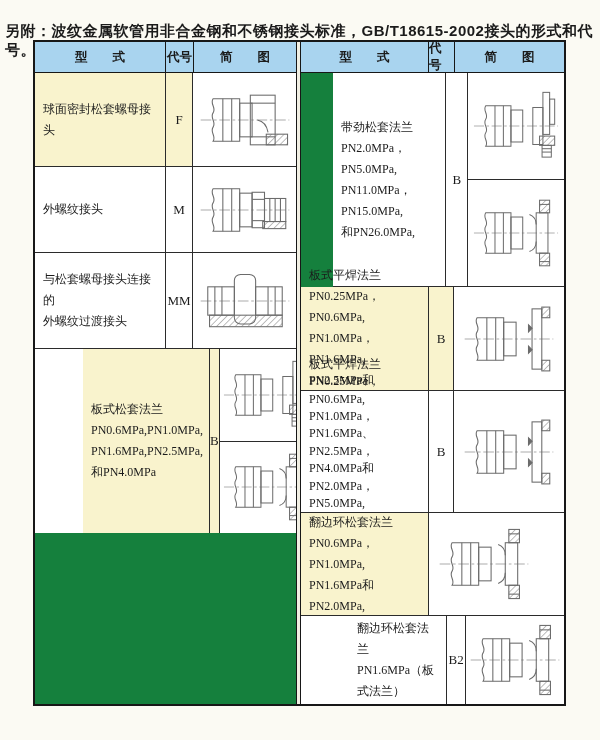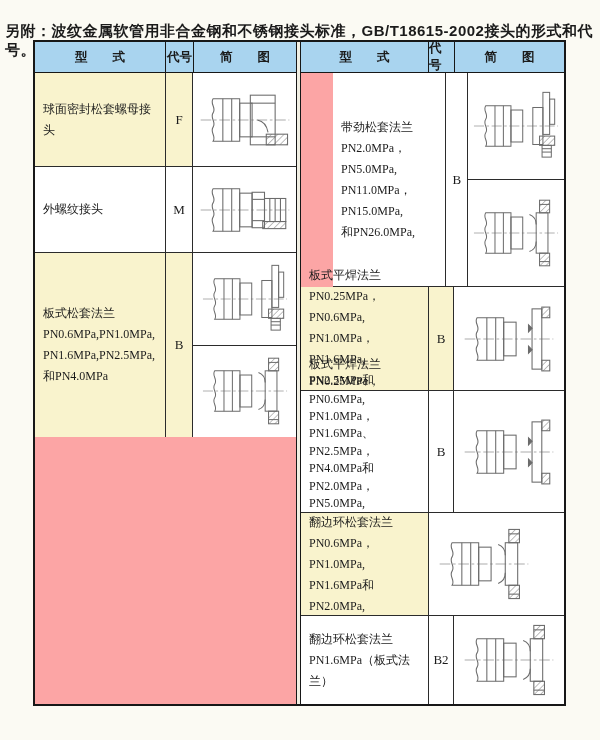--- a/index.html
+++ b/index.html
@@ -13,35 +13,35 @@
   }
   .note{
     position:absolute;left:5px;top:22px;width:590px;
     font-family:"Liberation Sans", sans-serif;
     font-weight:bold;font-size:15px;letter-spacing:0.5px;
   }
   .tbl-wrap{
     position:absolute;left:33px;top:40px;
     display:flex;
     border:2px solid #171717;
-    background:#fca5a5;
+    background:#15803d;
   }
   .subtbl{display:flex;flex-direction:column;}
   .subtbl-left{width:261px;}
   .subtbl-right{width:263px;}
   .mid-divider{width:3px;background:#f1efe3;border-left:1.5px solid #171717;border-right:1.5px solid #171717;}
   .hdr{
     display:flex;height:30px;background:#a9d4ef;
     border-bottom:1.5px solid #171717;
     font-family:"Liberation Sans", sans-serif;
     font-weight:bold;font-size:12.5px;
   }
   .hdr .hc{display:flex;align-items:center;justify-content:center;}
   .row{display:flex;border-bottom:1px solid #2b2b2b;background:#fff;}
-  .row:last-child{border-bottom:none;}
+  .row:last-child{border-bottom:none;padding-left:48px;}
   .row.yellow .c-type,.row.yellow .c-code{background:#f9f3cd;}
   .c-type{
     padding:4px 6px 4px 8px;display:flex;align-items:center;
     font-size:12px;line-height:1.75;white-space:pre-line;
     border-right:1px solid #2b2b2b;box-sizing:border-box;
   }
   .c-code{
     display:flex;align-items:center;justify-content:center;
     font-size:13px;border-right:1px solid #2b2b2b;box-sizing:border-box;
   }
@@ -178,20 +178,33 @@
         <div class="dg">
           <svg class="dg-svg" viewBox="0 0 104 88">
               <use href="#d-cl"></use>
               <use href="#d-hose"></use>
               <use href="#att-male"></use>
             </svg>
         </div>
       </div>
     </div>
 
+    <div class="row lr3">
+      <div class="c-type lw-type">与松套螺母接头连接的
+外螺纹过渡接头</div>
+      <div class="c-code lw-code">MM</div>
+      <div class="c-diag lw-diag">
+        <div class="dg">
+          <svg class="dg-svg" viewBox="0 0 104 88">
+              <use href="#d-cl"></use>
+              <use href="#d-mm"></use>
+            </svg>
+        </div>
+      </div>
+    </div>
 
 
 
     <div class="row lr6 yellow">
       <div class="c-type lw-type">板式松套法兰
 PN0.6MPa,PN1.0MPa,
 PN1.6MPa,PN2.5MPa,
 和PN4.0MPa</div>
       <div class="c-code lw-code">B</div>
       <div class="c-diag lw-diag">

